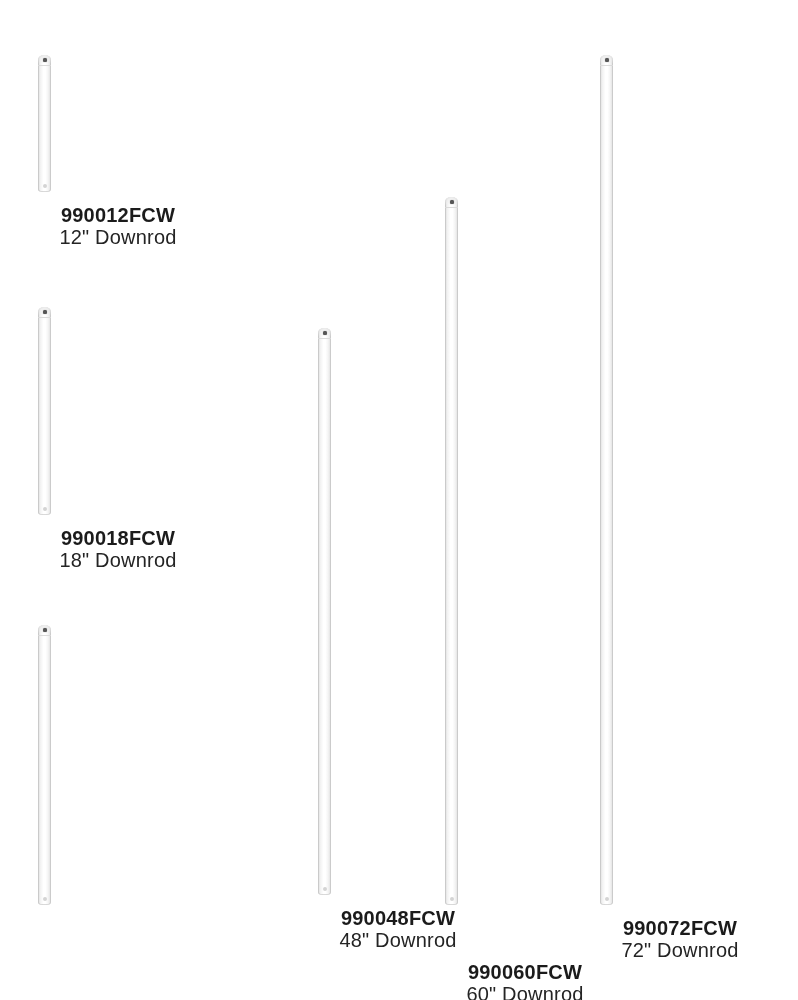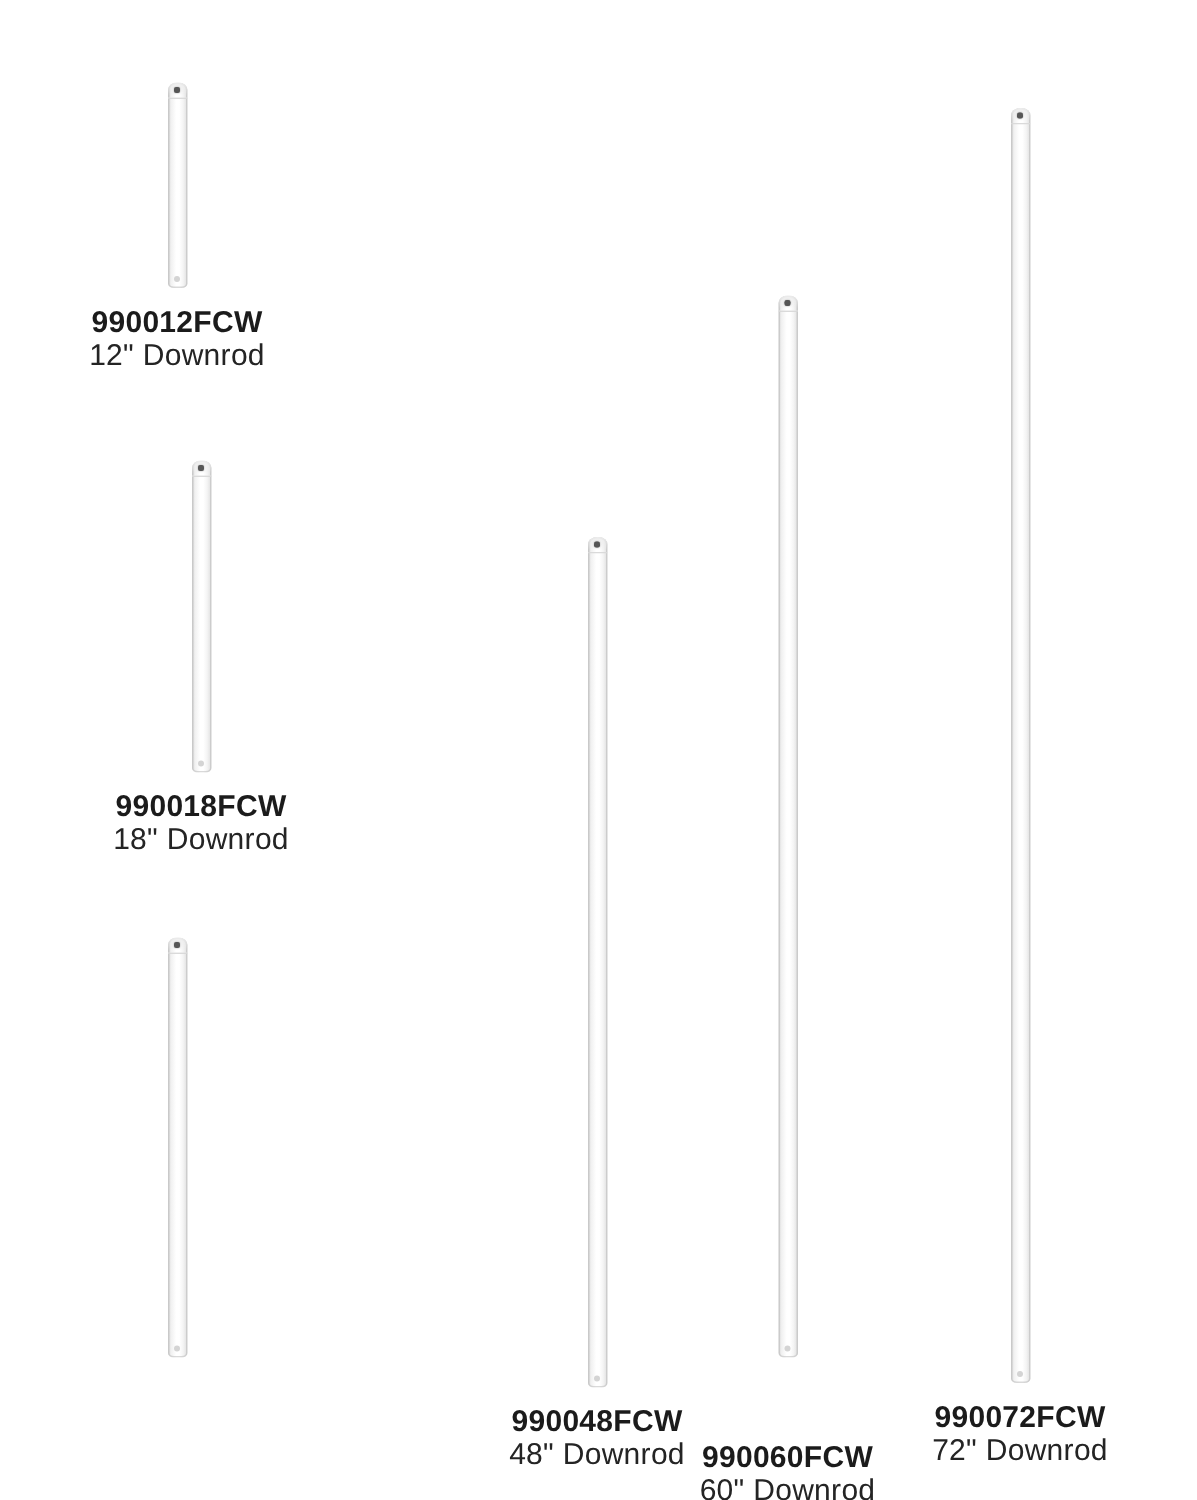--- a/index.html
+++ b/index.html
@@ -13,21 +13,20 @@
     height: 1000px;
     background: #ffffff;
     overflow: hidden;
     font-family: "Liberation Sans", sans-serif;
   }
   .card {
     position: absolute;
     width: 160px;
     display: flex;
     flex-direction: column;
-    align-items: center;
   }
   .rod {
     position: relative;
     width: 13px;
     border-radius: 6px 6px 4px 4px / 5px 5px 3px 3px;
     background: linear-gradient(90deg, #d7d7d7 0%, #f1f1f1 16%, #ffffff 42%, #ffffff 58%, #f4f4f4 78%, #dddddd 100%);
     box-shadow: inset 0 0 0 1px rgba(186,186,186,0.55);
   }
   .rod-cap {
     position: absolute;
@@ -75,26 +74,26 @@
   }
   .pname {
     font-size: 20px;
     line-height: 22px;
     font-weight: 400;
     color: #242424;
     letter-spacing: 0.2px;
   }
   
   .pos-12 { left: 38px;  top: 55px;  }
-  .pos-18 { left: 54px;  top: 307px; }
+  .pos-18 { left: 38px;  top: 307px; }
   .pos-24 { left: 38px;  top: 625px; }
   .pos-36 { left: 178px; top: 483px; }
-  .pos-48 { left: 318px; top: 358px; }
+  .pos-48 { left: 318px; top: 328px; }
   .pos-60 { left: 445px; top: 197px; gap: 44px; }
-  .pos-72 { left: 600px; top: 72px;  }
+  .pos-72 { left: 600px; top: 55px;  }
 </style>
 </head>
 <body>
 
 <div class="canvas">
 
   <div class="card pos-12">
     <div class="rod h12">
       <div class="rod-cap"></div>
       <span class="hole-top"></span>

